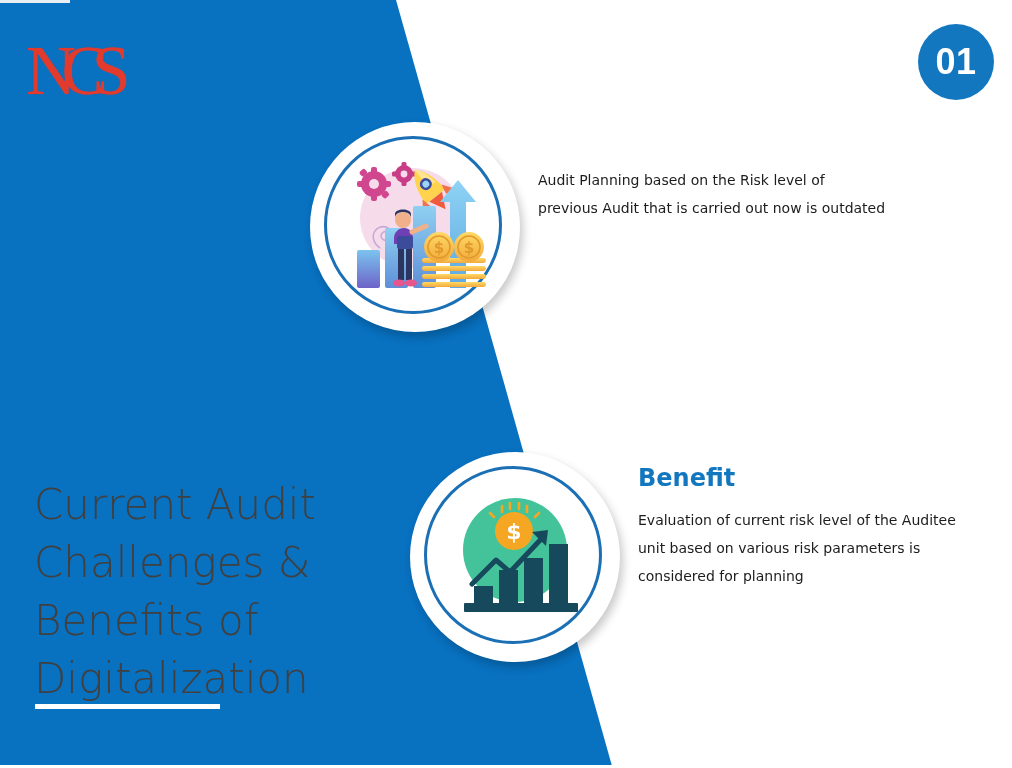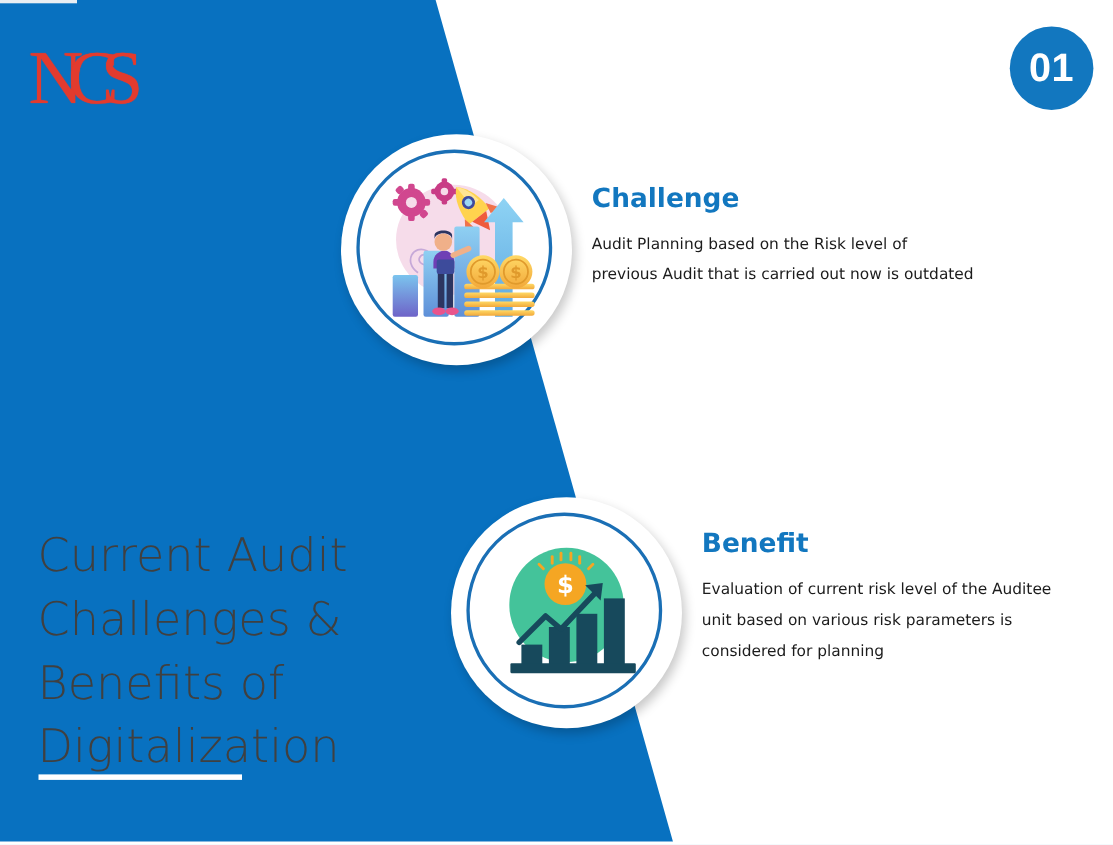--- a/index.html
+++ b/index.html
@@ -74,21 +74,21 @@
   .circle-art{
     position:relative;width:150px;height:150px;
     display:flex;align-items:center;justify-content:center;
   }
   #circle-1{left:310px;top:122px;}
   #circle-2{left:410px;top:452px;}
 
   
   .block{position:absolute;z-index:5;}
   #block-challenge{left:538px;top:166px;width:350px;}
-  #block-benefit{left:638px;top:480px;width:345px;}
+  #block-benefit{left:638px;top:464px;width:345px;}
   .block h2{
     margin:0 0 14px 0;color:#1277BF;font-size:24px;font-weight:bold;
     font-family:"DejaVu Sans", sans-serif;letter-spacing:0px;
   }
   .block p{
     margin:0;color:#1c1c1c;font-size:14px;line-height:28px;font-weight:400;
     font-family:"DejaVu Sans", sans-serif;
   }
 </style>
 </head>
@@ -232,21 +232,20 @@
           </g>
 
           <path d="M32 102 L56 78 L70 90 L104 54" fill="none" stroke="#17495C" stroke-width="5" stroke-linejoin="round" stroke-linecap="round"></path>
           <path d="M92 50 L108 48 L106 64 Z" fill="#17495C"></path>
         </svg>
       </div>
     </div>
   </div>
 
   <div class="block" id="block-challenge">
-    <h2>Challenge</h2>
     <p>Audit Planning based on the Risk level of previous Audit that is carried out now is outdated</p>
   </div>
 
   <div class="block" id="block-benefit">
     <h2>Benefit</h2>
     <p>Evaluation of current risk level of the Auditee unit based on various risk parameters is considered for planning</p>
   </div>
 
   <div class="title">Current Audit Challenges &amp; Benefits of Digitalization</div>
   <div class="title-rule"></div>

